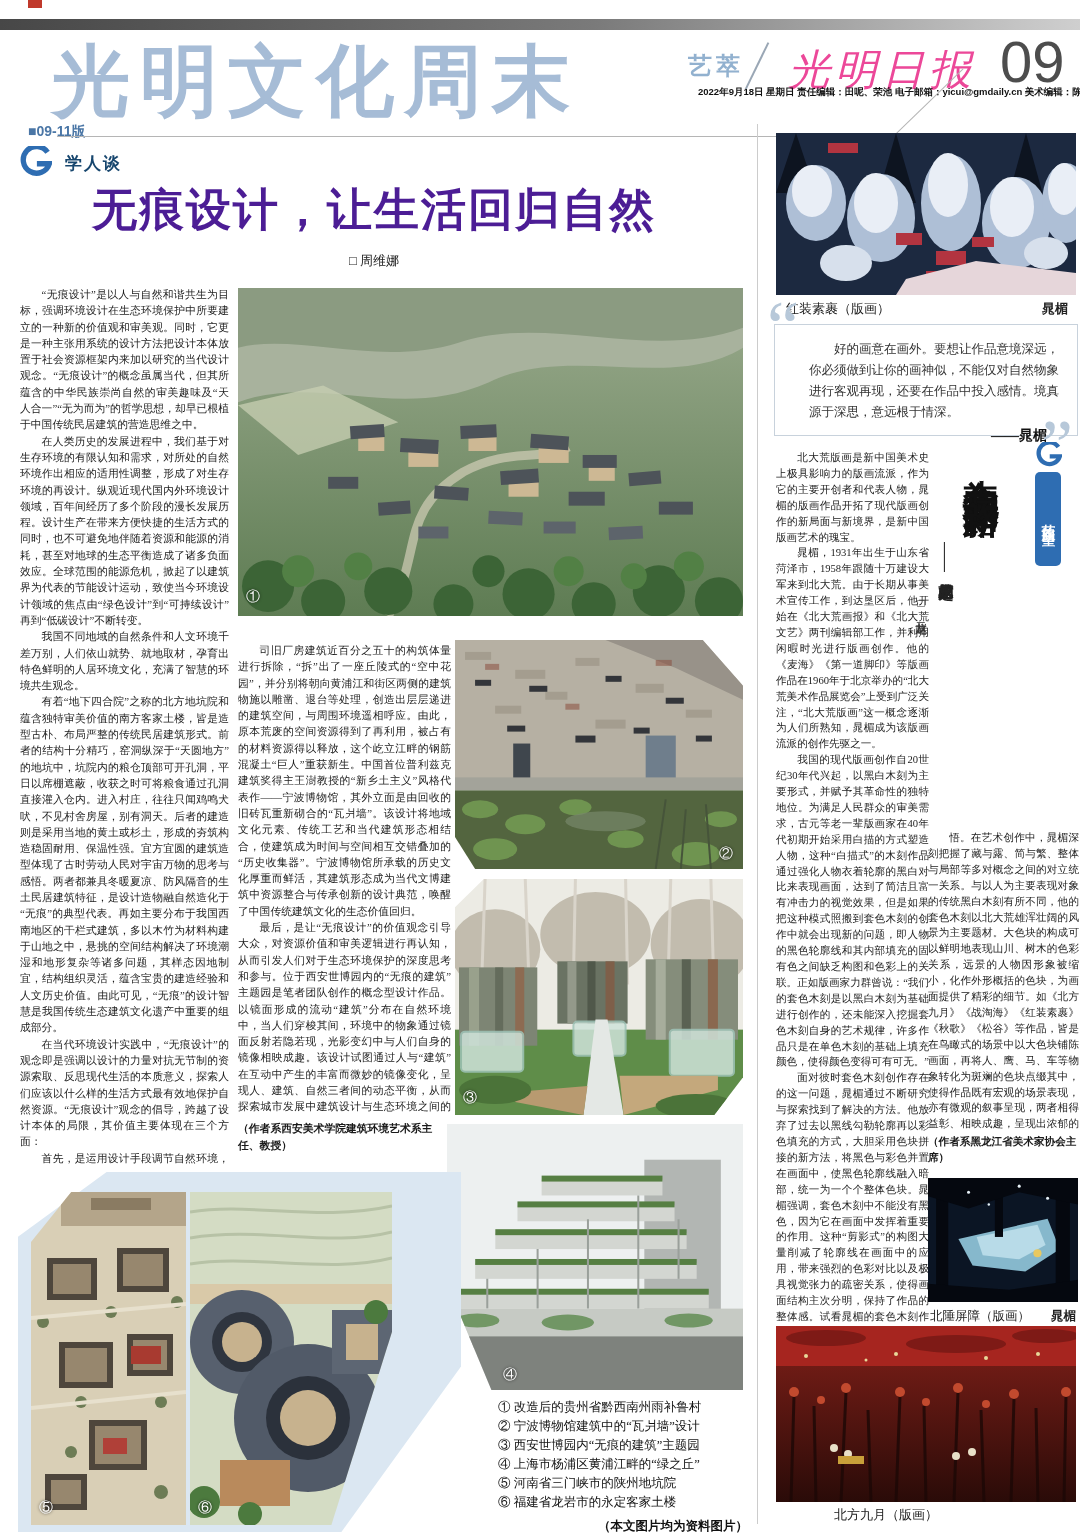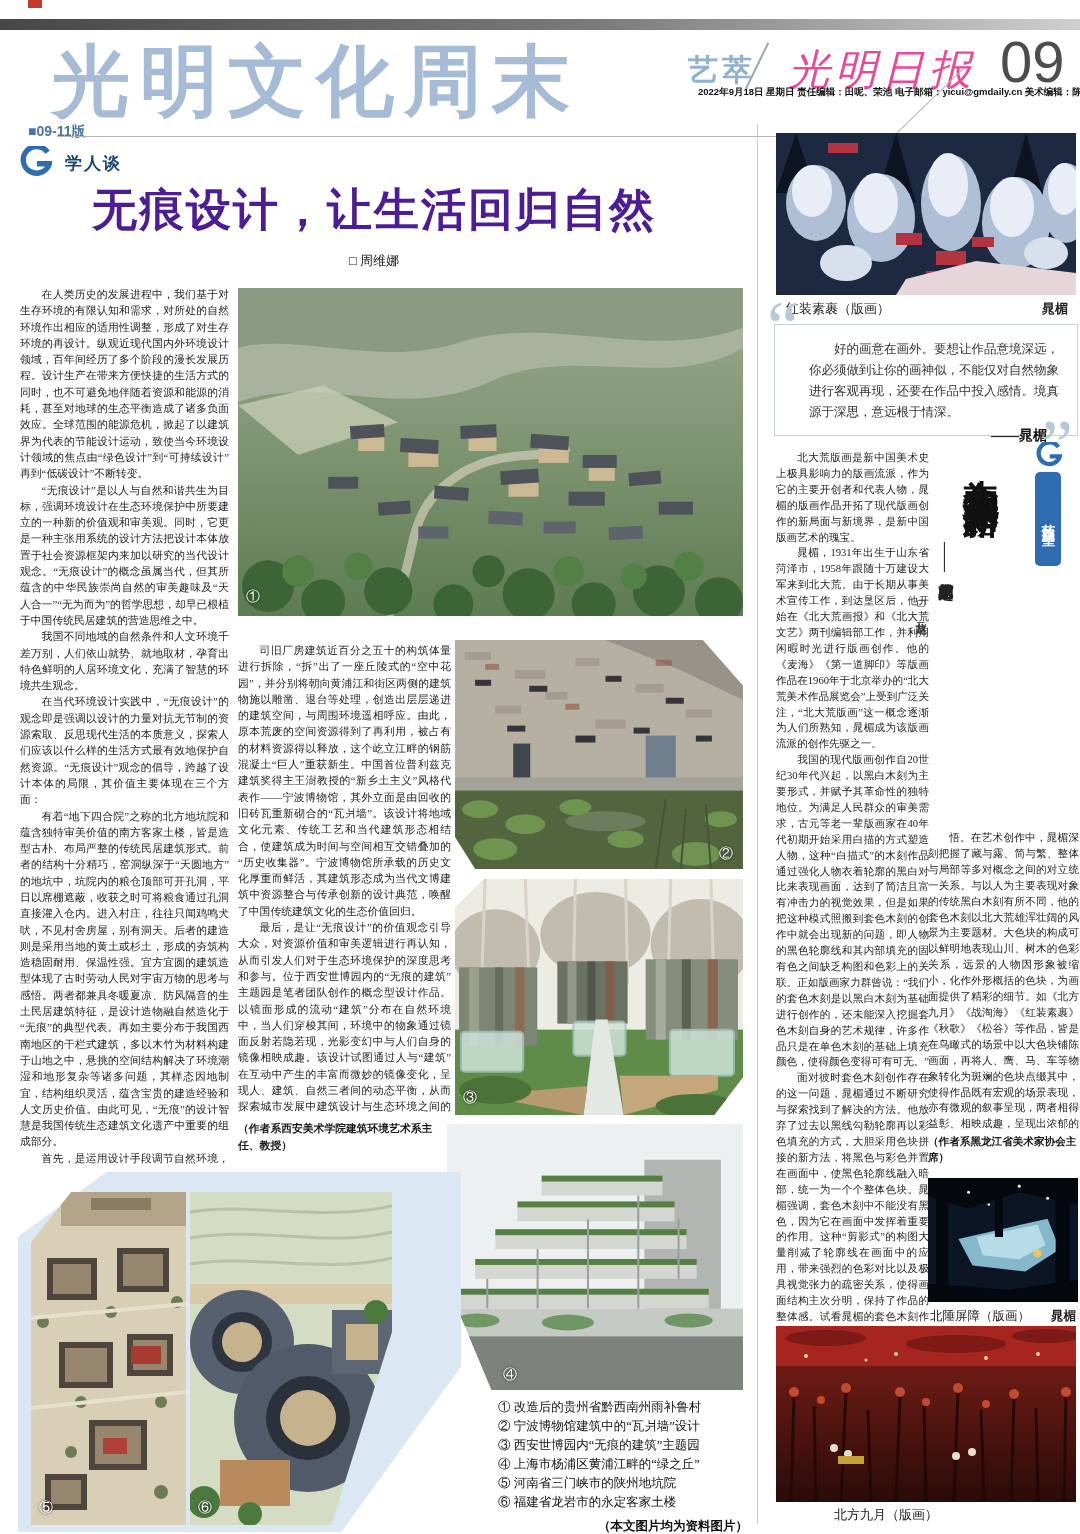--- a/index.html
+++ b/index.html
@@ -3,21 +3,21 @@
 <meta charset="utf-8">
 <style>
   html,body{margin:0;padding:0;background:#e9e9e9;}
   .page{position:relative;width:1080px;height:1534px;margin:0 auto;background:#ffffff;overflow:hidden;
         font-family:"Liberation Serif","DejaVu Serif",serif;color:#1a1a1a;}
   .abs{position:absolute;}
   
   .corner-mark{left:28px;top:0;width:14px;height:8px;background:#c0392b;}
   .top-band{left:0;top:19px;width:1080px;height:11px;background:linear-gradient(to right,#474747,#7a7a7a 55%,#cfcfcf);}
   .masthead-title{left:52px;top:30px;font-size:78px;font-weight:700;color:#a6bcd6;letter-spacing:10px;white-space:nowrap;}
-  .section-label{left:688px;top:50px;font-size:30px;font-weight:700;color:#92b1cf;letter-spacing:4px;font-family:"Liberation Sans",sans-serif;}
+  .section-label{left:688px;top:50px;font-size:24px;font-weight:700;color:#92b1cf;letter-spacing:4px;font-family:"Liberation Sans",sans-serif;}
   .hdr-slash{left:756px;top:40px;width:2px;height:52px;background:#9aa7b5;transform:rotate(26deg);}
   .paper-logo{left:788px;top:42px;font-size:42px;font-weight:400;font-style:italic;color:#ec4899;letter-spacing:5px;white-space:nowrap;}
   .page-num{left:1000px;top:28px;font-size:58px;font-weight:300;color:#4d4d4d;font-family:"Liberation Sans",sans-serif;}
   .dateline{left:698px;top:86px;width:378px;font-size:9.5px;font-weight:700;color:#111;font-family:"Liberation Sans",sans-serif;white-space:nowrap;}
   .hline{left:57px;top:136px;width:836px;height:1px;background:#b5b5b5;}
   .hdr-diag{left:893px;top:136px;width:97px;height:1px;background:#b5b5b5;transform:rotate(-44deg);transform-origin:0 0;}
   .edition{left:28px;top:123px;font-size:14px;font-weight:700;color:#4a76a6;font-family:"Liberation Sans",sans-serif;}
   .vdivider{left:757px;top:124px;width:1px;height:1400px;background:#cccccc;}
   
   .badge-g{left:20px;top:146px;width:32px;height:32px;}
@@ -79,25 +79,25 @@
   <div class="abs badge-g">
     <svg viewBox="0 0 36 36">
         <path d="M31 7 A15 15 0 1 0 33 20 L19 20" stroke="#2e6db2" stroke-width="6" fill="none"></path>
       </svg>
   </div>
   <div class="abs badge-label">学人谈</div>
   <div class="abs m-title">无痕设计，让生活回归自然</div>
   <div class="abs m-byline">□ 周维娜</div>
 
   <div class="abs textcol col1">
+    <p>“无痕设计”是以人与自然和谐共生为目标，强调环境设计在生态环境保护中所要建立的一种新的价值观和审美观。同时，它更是一种主张用系统的设计方法把设计本体放置于社会资源框架内来加以研究的当代设计观念。“无痕设计”的概念虽属当代，但其所蕴含的中华民族崇尚自然的审美趣味及“天人合一”“无为而为”的哲学思想，却早已根植于中国传统民居建筑的营造思维之中。</p>
     <p>在人类历史的发展进程中，我们基于对生存环境的有限认知和需求，对所处的自然环境作出相应的适用性调整，形成了对生存环境的再设计。纵观近现代国内外环境设计领域，百年间经历了多个阶段的漫长发展历程。设计生产在带来方便快捷的生活方式的同时，也不可避免地伴随着资源和能源的消耗，甚至对地球的生态平衡造成了诸多负面效应。全球范围的能源危机，掀起了以建筑界为代表的节能设计运动，致使当今环境设计领域的焦点由“绿色设计”到“可持续设计”再到“低碳设计”不断转变。</p>
-    <p>“无痕设计”是以人与自然和谐共生为目标，强调环境设计在生态环境保护中所要建立的一种新的价值观和审美观。同时，它更是一种主张用系统的设计方法把设计本体放置于社会资源框架内来加以研究的当代设计观念。“无痕设计”的概念虽属当代，但其所蕴含的中华民族崇尚自然的审美趣味及“天人合一”“无为而为”的哲学思想，却早已根植于中国传统民居建筑的营造思维之中。</p>
     <p>我国不同地域的自然条件和人文环境千差万别，人们依山就势、就地取材，孕育出特色鲜明的人居环境文化，充满了智慧的环境共生观念。</p>
+    <p>有着“地下四合院”之称的北方地坑院和蕴含独特审美价值的南方客家土楼，皆是造型古朴、布局严整的传统民居建筑形式。前者的结构十分精巧，窑洞纵深于“天圆地方”的地坑中，坑院内的粮仓顶部可开孔洞，平日以席棚遮蔽，收获之时可将粮食通过孔洞直接灌入仓内。进入村庄，往往只闻鸡鸣犬吠，不见村舍房屋，别有洞天。后者的建造则是采用当地的黄土或杉土，形成的夯筑构造稳固耐用、保温性强。宜方宜圆的建筑造型体现了古时劳动人民对宇宙万物的思考与感悟。两者都兼具冬暖夏凉、防风隔音的生土民居建筑特征，是设计造物融自然造化于“无痕”的典型代表。再如主要分布于我国西南地区的干栏式建筑，多以木竹为材料构建于山地之中，悬挑的空间结构解决了环境潮湿和地形复杂等诸多问题，其样态因地制宜，结构组织灵活，蕴含宝贵的建造经验和人文历史价值。由此可见，“无痕”的设计智慧是我国传统生态建筑文化遗产中重要的组成部分。</p>
     <p>在当代环境设计实践中，“无痕设计”的观念即是强调以设计的力量对抗无节制的资源索取、反思现代生活的本质意义，探索人们应该以什么样的生活方式最有效地保护自然资源。“无痕设计”观念的倡导，跨越了设计本体的局限，其价值主要体现在三个方面：</p>
-    <p>有着“地下四合院”之称的北方地坑院和蕴含独特审美价值的南方客家土楼，皆是造型古朴、布局严整的传统民居建筑形式。前者的结构十分精巧，窑洞纵深于“天圆地方”的地坑中，坑院内的粮仓顶部可开孔洞，平日以席棚遮蔽，收获之时可将粮食通过孔洞直接灌入仓内。进入村庄，往往只闻鸡鸣犬吠，不见村舍房屋，别有洞天。后者的建造则是采用当地的黄土或杉土，形成的夯筑构造稳固耐用、保温性强。宜方宜圆的建筑造型体现了古时劳动人民对宇宙万物的思考与感悟。两者都兼具冬暖夏凉、防风隔音的生土民居建筑特征，是设计造物融自然造化于“无痕”的典型代表。再如主要分布于我国西南地区的干栏式建筑，多以木竹为材料构建于山地之中，悬挑的空间结构解决了环境潮湿和地形复杂等诸多问题，其样态因地制宜，结构组织灵活，蕴含宝贵的建造经验和人文历史价值。由此可见，“无痕”的设计智慧是我国传统生态建筑文化遗产中重要的组成部分。</p>
     <p>首先，是运用设计手段调节自然环境，改善因资源索取对环境造成的生态失衡问题。试看中央美术学院吕品晶教授设计团队针对贵州省黔西南州雨补鲁村进行的设计实践。该设计将富有地域特色的艺术资源、文化遗产与贫困地区的文化发展需求相结合，提出尊重自然规律与地域文化、还原传统乡村景观风貌、满足农民当代生活需求的设计宗旨，通过对资源的合理调配，探索出“见人、见物、见生活”的乡村振兴可持续发展新模式。</p>
 
   </div>
 
   <div class="photo" style="left:238px;top:288px;width:505px;height:328px;">
     <svg viewBox="0 0 504 330" preserveAspectRatio="none">
       <defs>
           <linearGradient id="pg1" x1="0" y1="0" x2="0" y2="1">
         <stop offset="0" stop-color="#9bab8e"></stop>
             <stop offset="1" stop-color="#5e7c53"></stop>

